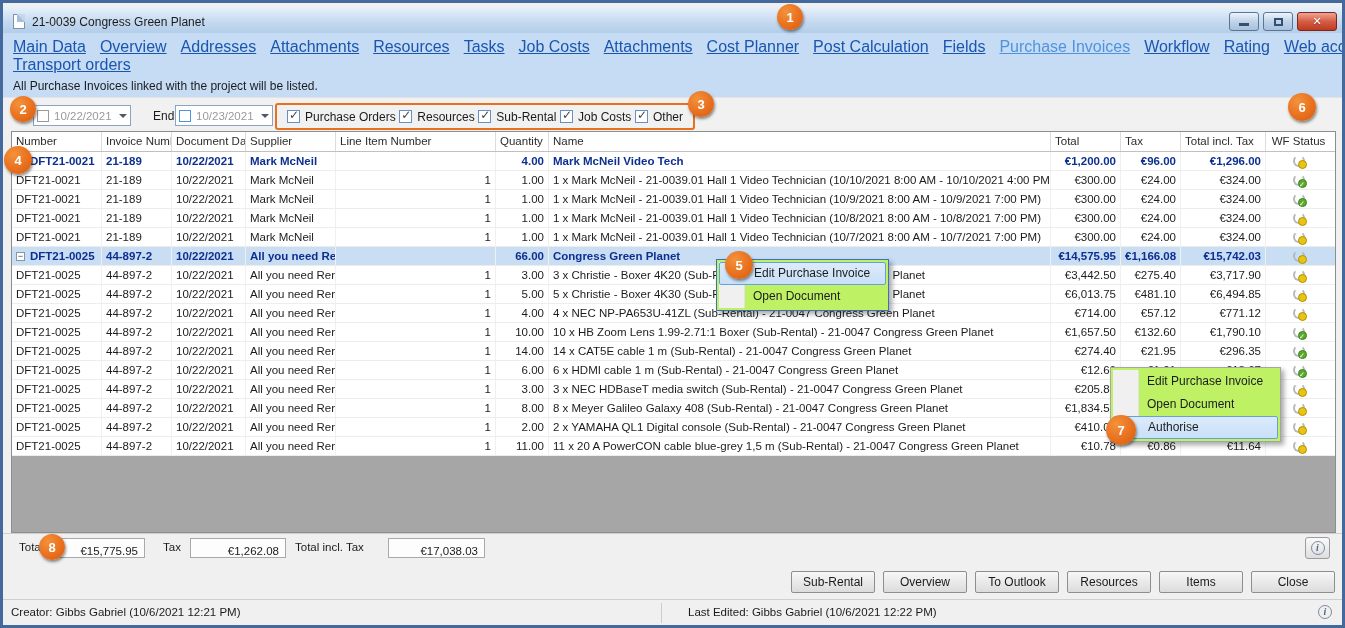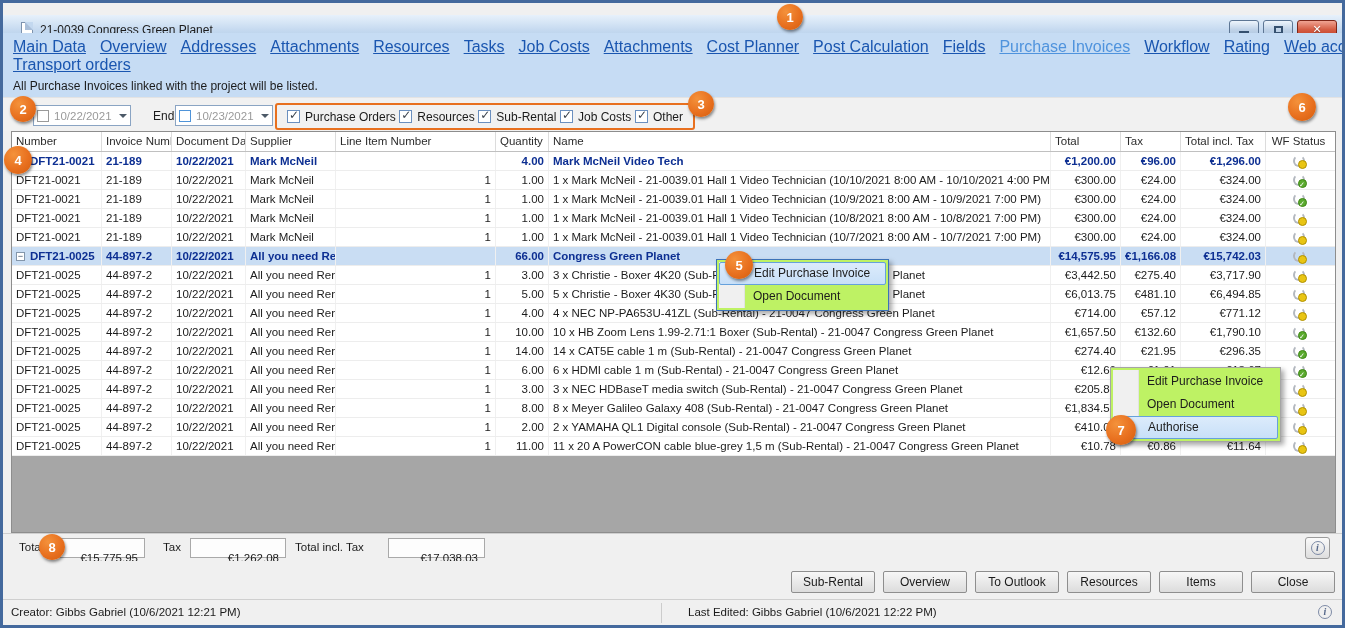--- a/index.html
+++ b/index.html
@@ -1,23 +1,23 @@
 <!DOCTYPE html>
 <html style="--accent: #e8701f;"><head>
 <meta charset="utf-8">
 <style>
   * { margin:0; padding:0; box-sizing:border-box; }
   html,body { background:#8a8a8a; font-family:"Liberation Sans","DejaVu Sans",sans-serif; }
   #screen { position:relative; width:1345px; height:628px; background:#f0f0f0;
             border:3px solid #44699d; overflow:hidden; }
 
   
-  .titlebar { position:absolute; left:0; top:12px; width:100%; height:30px;
+  .titlebar { position:absolute; left:0; top:4px; width:100%; height:30px;
     background:linear-gradient(#e7f1fb,#c3d8ef 55%,#aecbe8); border-bottom:1px solid #93aecb;
-    display:flex; align-items:center; padding-left:18px; }
+    display:flex; align-items:center; padding-left:10px; }
   .doc-icon { width:12px; height:15px; background:#fff; border:1px solid #7d92ad; position:relative; margin-right:7px; }
   .doc-icon::after { content:''; position:absolute; right:-1px; top:-1px; border:4px solid;
     border-color:#c3d8ef #c3d8ef #a9bed8 #a9bed8; }
   .title-text { font-size:12px; color:#1c1c1c; }
   .win-controls { position:absolute; right:5px; top:5px; display:flex; gap:4px; }
   .wbtn { width:30px; height:19px; border:1px solid #5d7694; border-radius:3px;
     background:linear-gradient(#eef5fc,#c0d3e8 50%,#a8c1dd); display:flex; align-items:center; justify-content:center; }
   .wbtn .bar { width:10px; height:3px; background:#35506f; margin-top:6px; }
   .wbtn .box { width:9px; height:8px; border:2px solid #35506f; background:transparent; }
   .wbtn.close { width:40px; background:linear-gradient(#f0a493,#d55d44 50%,#bd3a22); border-color:#7e2618;
@@ -76,21 +76,21 @@
   .menu .gutter { position:absolute; left:2px; top:2px; bottom:2px; width:26px; background:#f0f0f0; border-right:1px solid #e2e2e2; }
   .menu.m0 { border:1px solid #3c72b8; }
   .menu.m1 { border:1px solid #a5a5a5; }
   .mitem { position:relative; height:23px; line-height:22px; font-size:12px; color:#1c1c1c; padding-left:34px; cursor:pointer; }
   .mitem.sel { background:linear-gradient(#dcebfb,#c8e0f8); border:1px solid #66a1dc; border-radius:2px; line-height:20px; }
 
   
   .totalsbar { position:absolute; left:0; top:530px; width:100%; height:28px; background:#f0f0f0; border-top:1px solid #cfcfcf; }
   .tlabel { position:absolute; top:7px; font-size:11.5px; color:#1b1b1b; }
   .tbox { position:absolute; top:4px; height:20px; background:#fdfdfd; border:1px solid #a9a9a9;
-    font-size:11.5px; color:#1b1b1b; text-align:right; padding:13px 6px 0 0; }
+    font-size:11.5px; color:#1b1b1b; text-align:right; padding:6px 6px 0 0; }
   .info-btn { position:absolute; right:12px; top:3px; width:25px; height:22px; border:1px solid #9b9b9b; border-radius:3px;
     background:linear-gradient(#fafafa,#dedede); display:flex; align-items:center; justify-content:center; }
   .icircle { width:14px; height:14px; border-radius:50%; border:1px solid #7d8aa5; color:#56688a;
     font-family:"Liberation Serif",serif; font-style:italic; font-size:10px; line-height:12px; text-align:center; font-weight:bold; }
   .buttonsbar { position:absolute; left:0; top:558px; width:100%; height:38px; background:#f0f0f0; }
   .fbtn { position:absolute; top:10px; width:84px; height:22px; border:1px solid #8e8e8e; border-radius:2px;
     background:linear-gradient(#f7f7f7,#dcdcdc); font-size:12px; color:#1b1b1b; font-family:inherit; cursor:pointer; }
   .statusbar { position:absolute; left:0; top:596px; width:100%; height:26px; background:#f0f0f0; border-top:1px solid #cfcfcf; }
   .statusbar .stext { position:absolute; top:6px; font-size:11.5px; color:#1b1b1b; }
   .statusbar .sdiv { position:absolute; left:658px; top:3px; width:1px; height:20px; background:#cccccc; }

